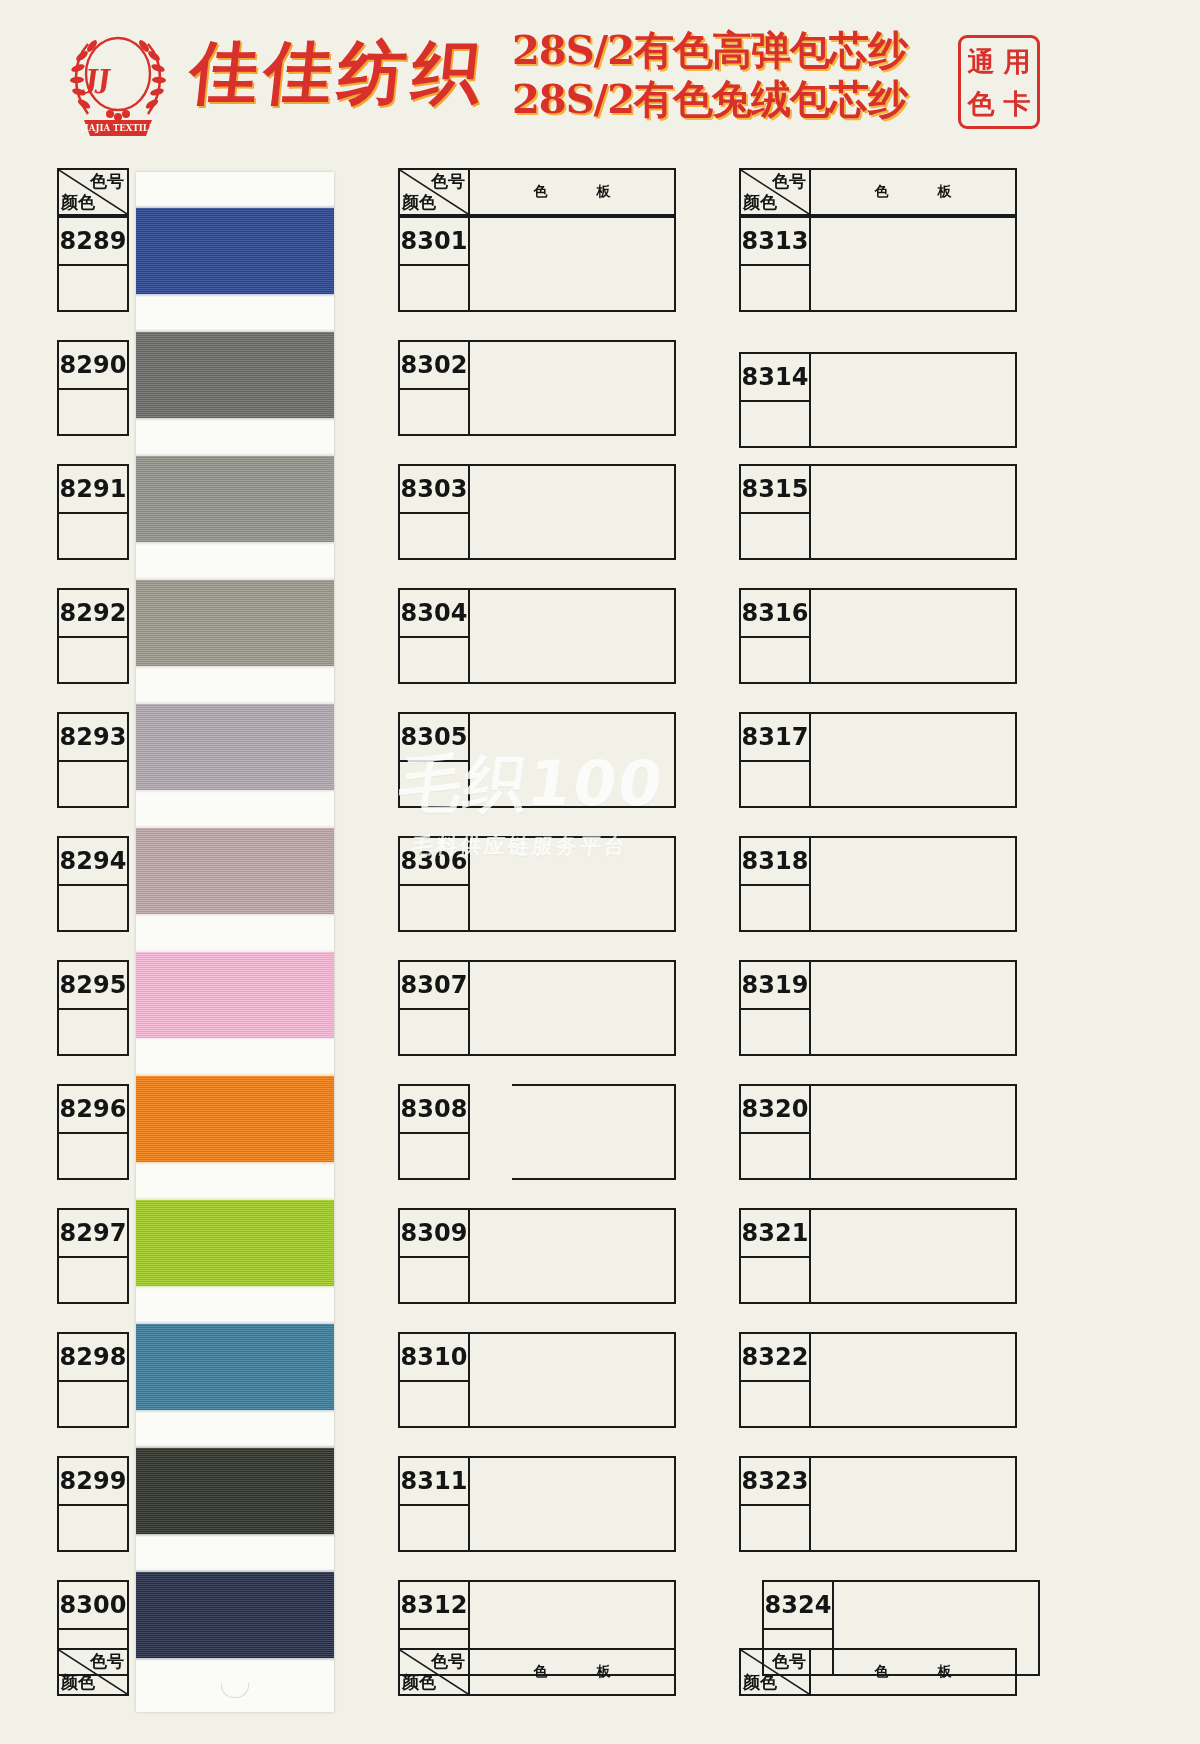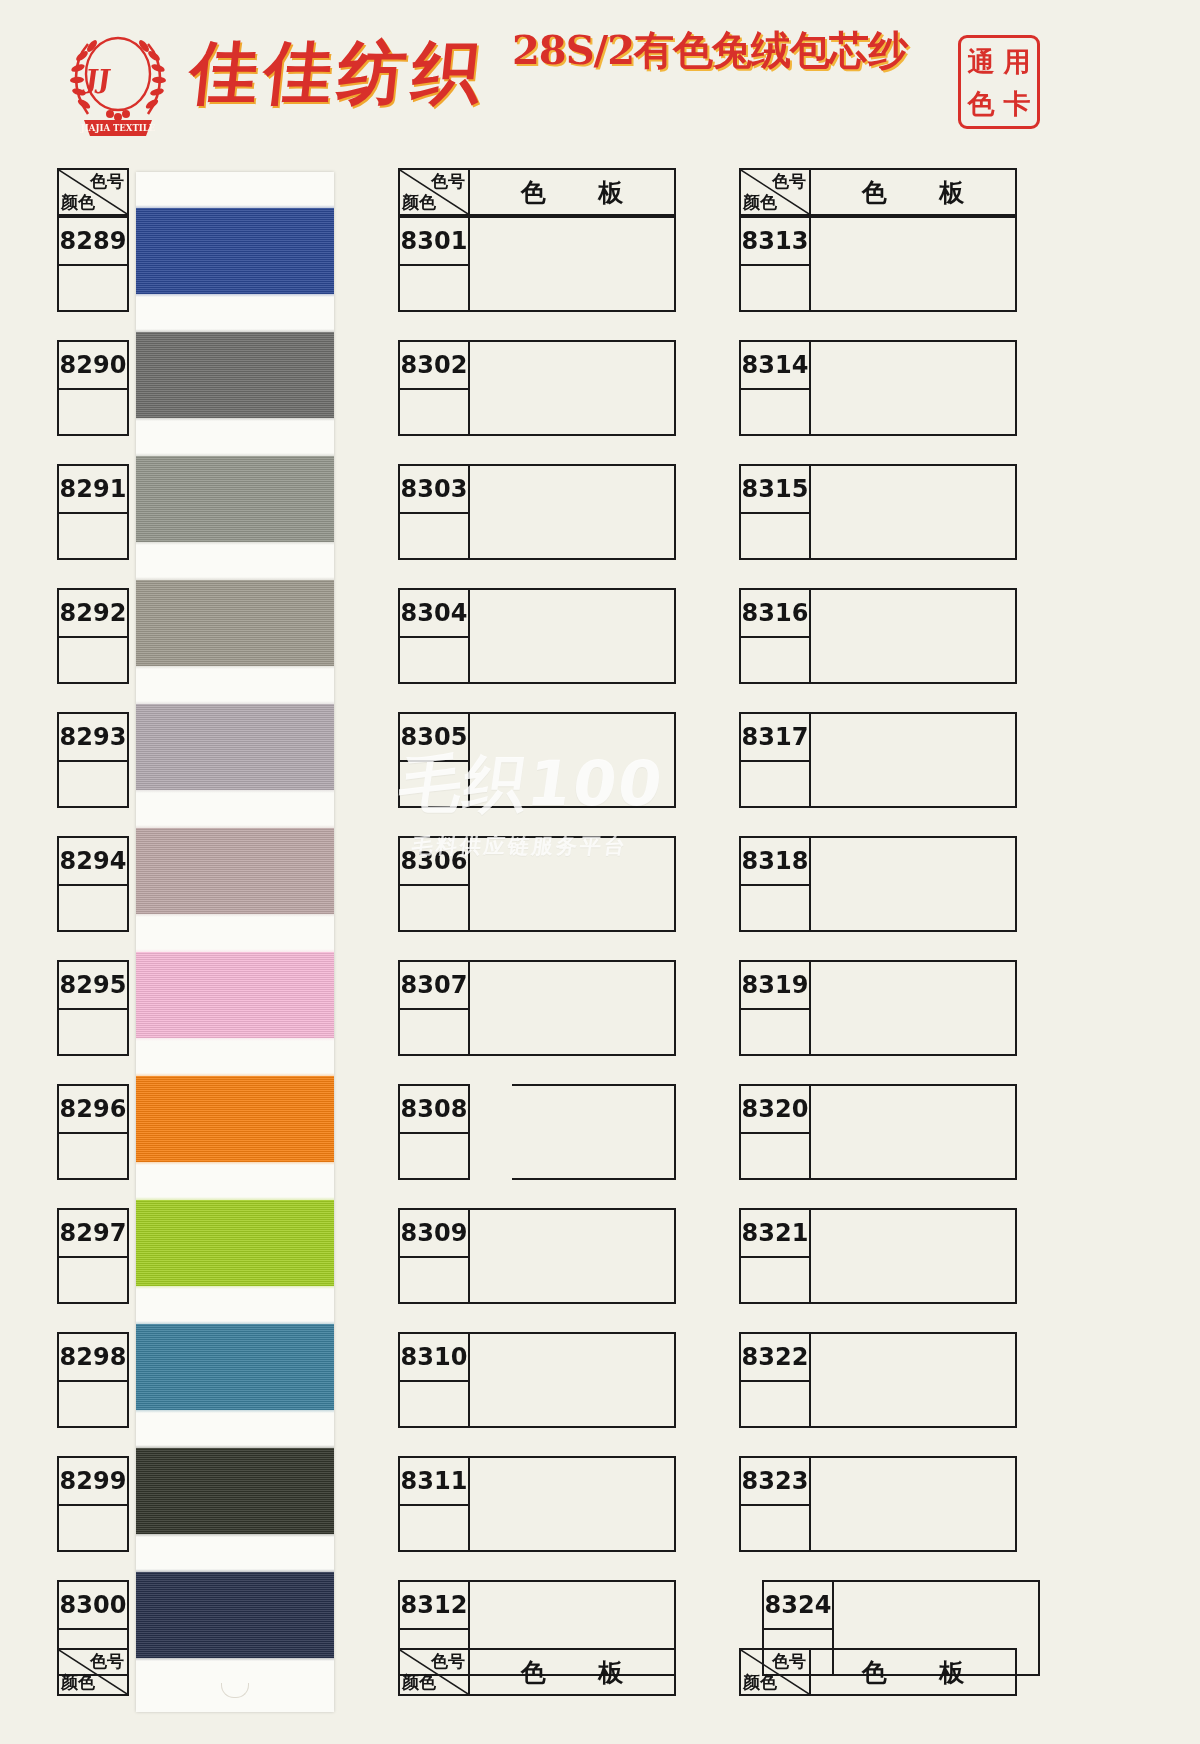--- a/index.html
+++ b/index.html
@@ -74,21 +74,21 @@
   }
   .hdr-diag .lbl-color{
     position:absolute;left:2px;bottom:0px;
     font-size:17px;font-weight:bold;color:#151515;
     font-family:"DejaVu Sans","Liberation Sans",sans-serif;
   }
   .hdr-swatch-lbl{
     flex:1;height:48px;border:2px solid #1a1a1a;border-left:none;
     box-sizing:border-box;
     display:flex;align-items:center;justify-content:center;
-    font-size:25px;font-weight:bold;color:#151515;
+    font-size:14px;font-weight:bold;color:#151515;
     letter-spacing:22px;text-indent:22px;
     font-family:"DejaVu Sans","Liberation Sans",sans-serif;
   }
   .hdr-swatch-lbl.blank{border:none;}
 
   
   .entry{display:flex;}
   .entry-codes{width:72px;box-sizing:border-box;}
   .code-cell{
     height:48px;border:2px solid #1a1a1a;border-bottom:none;
@@ -200,20 +200,21 @@
         <text x="36" y="66" transform="skewX(-8)">JJ</text>
       </g>
       <path d="M26 98 L94 98 L88 114 L32 114 Z" fill="#d8302a"></path>
       <text x="60" y="109" fill="#fdf6ee" font-family="DejaVu Serif, serif" font-size="8.5" font-weight="bold" text-anchor="middle">JIAJIA TEXTILE</text>
     </svg>
   </div>
 
   <div id="brand-name">佳佳纺织</div>
 
   <div id="product-lines">
+    <div class="product-line">28S/2有色高弹包芯纱</div>
     <div class="product-line">28S/2有色兔绒包芯纱</div>
   </div>
 
   <div id="universal-badge">
     <span class="badge-char">通</span>
     <span class="badge-char">用</span>
     <span class="badge-char">色</span>
     <span class="badge-char">卡</span>
   </div>
 </div>
@@ -421,21 +422,21 @@
       </div>
       <div class="hdr-swatch-lbl">色 板</div>
     </div>
     <div class="entry" style="position: absolute; width: 100%; top: 48px;">
       <div class="entry-codes">
         <div class="code-cell">8313</div>
         <div class="code-cell last"></div>
       </div>
       <div class="entry-swatch"></div>
     </div>
-    <div class="entry" style="position: absolute; width: 100%; top: 172px; text-align: center;">
+    <div class="entry" style="position: absolute; width: 100%; top: 184px; text-align: center;">
       <div class="entry-codes">
         <div class="code-cell">8314</div>
         <div class="code-cell last"></div>
       </div>
       <div class="entry-swatch"></div>
     </div>
     <div class="entry" style="position: absolute; width: 100%; top: 296px;">
       <div class="entry-codes">
         <div class="code-cell">8315</div>
         <div class="code-cell last"></div>

